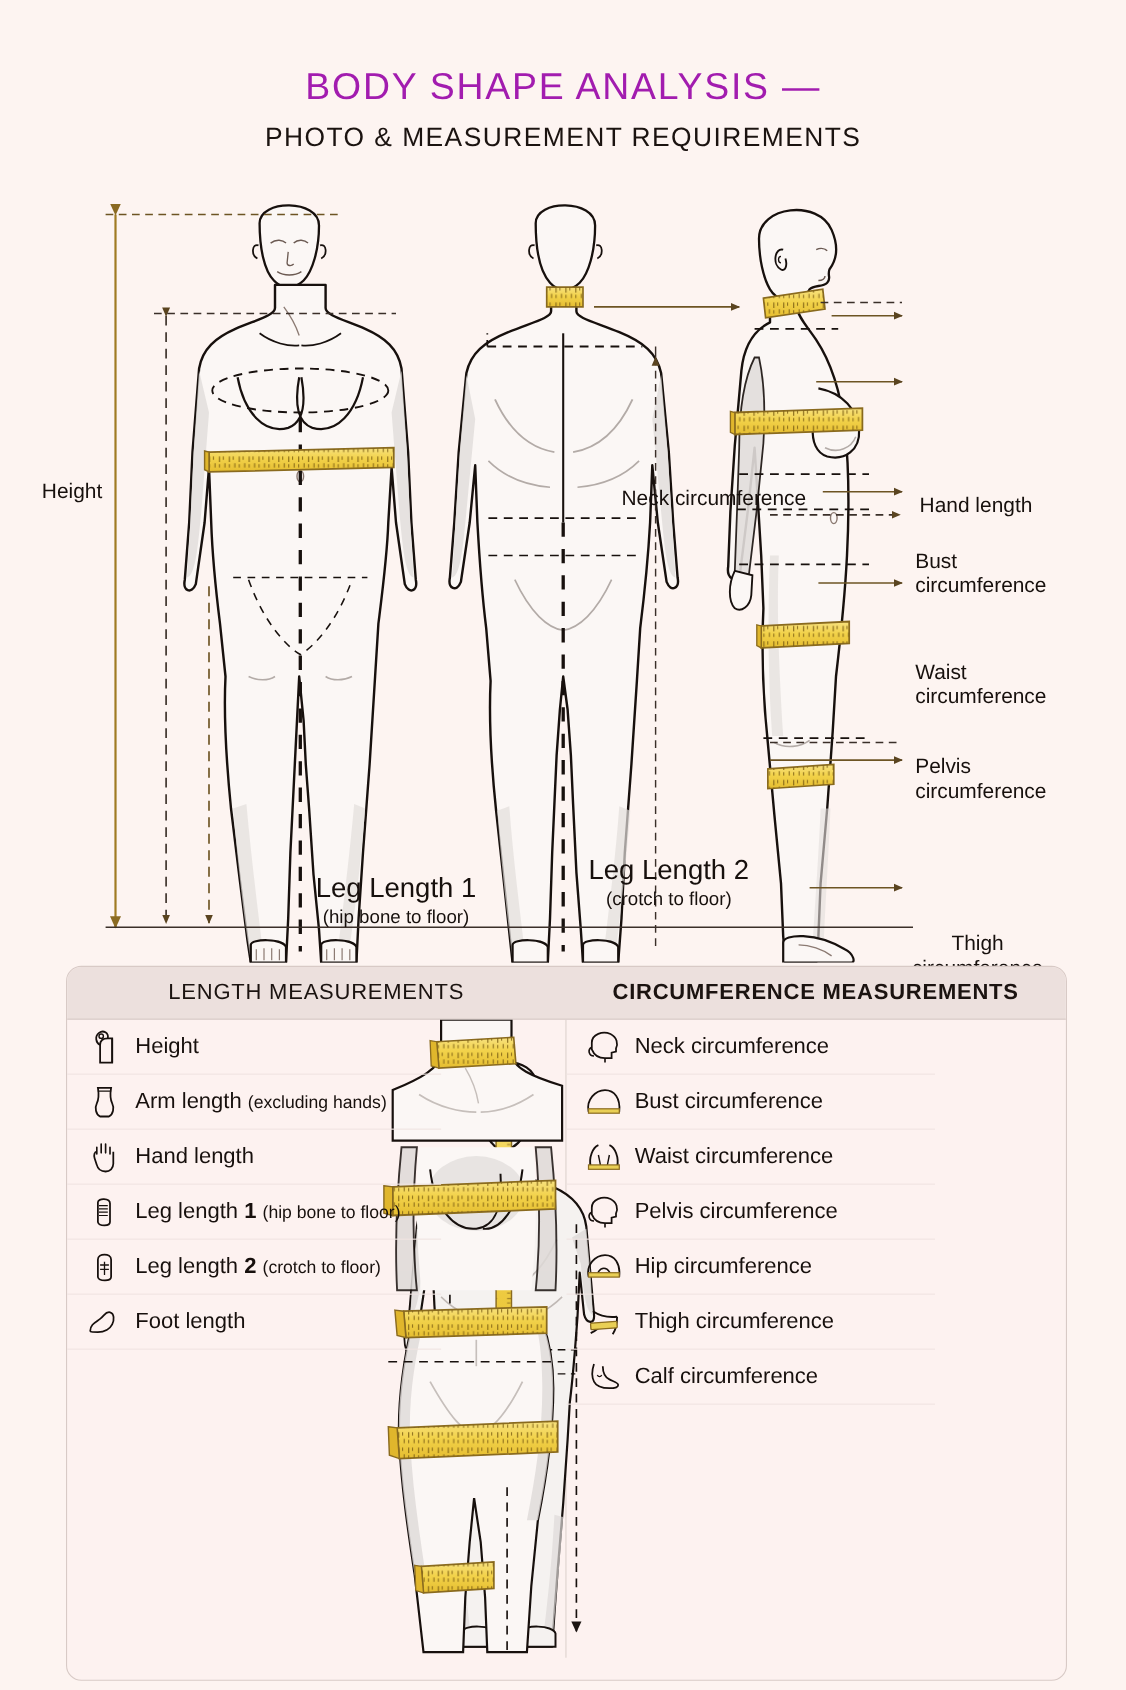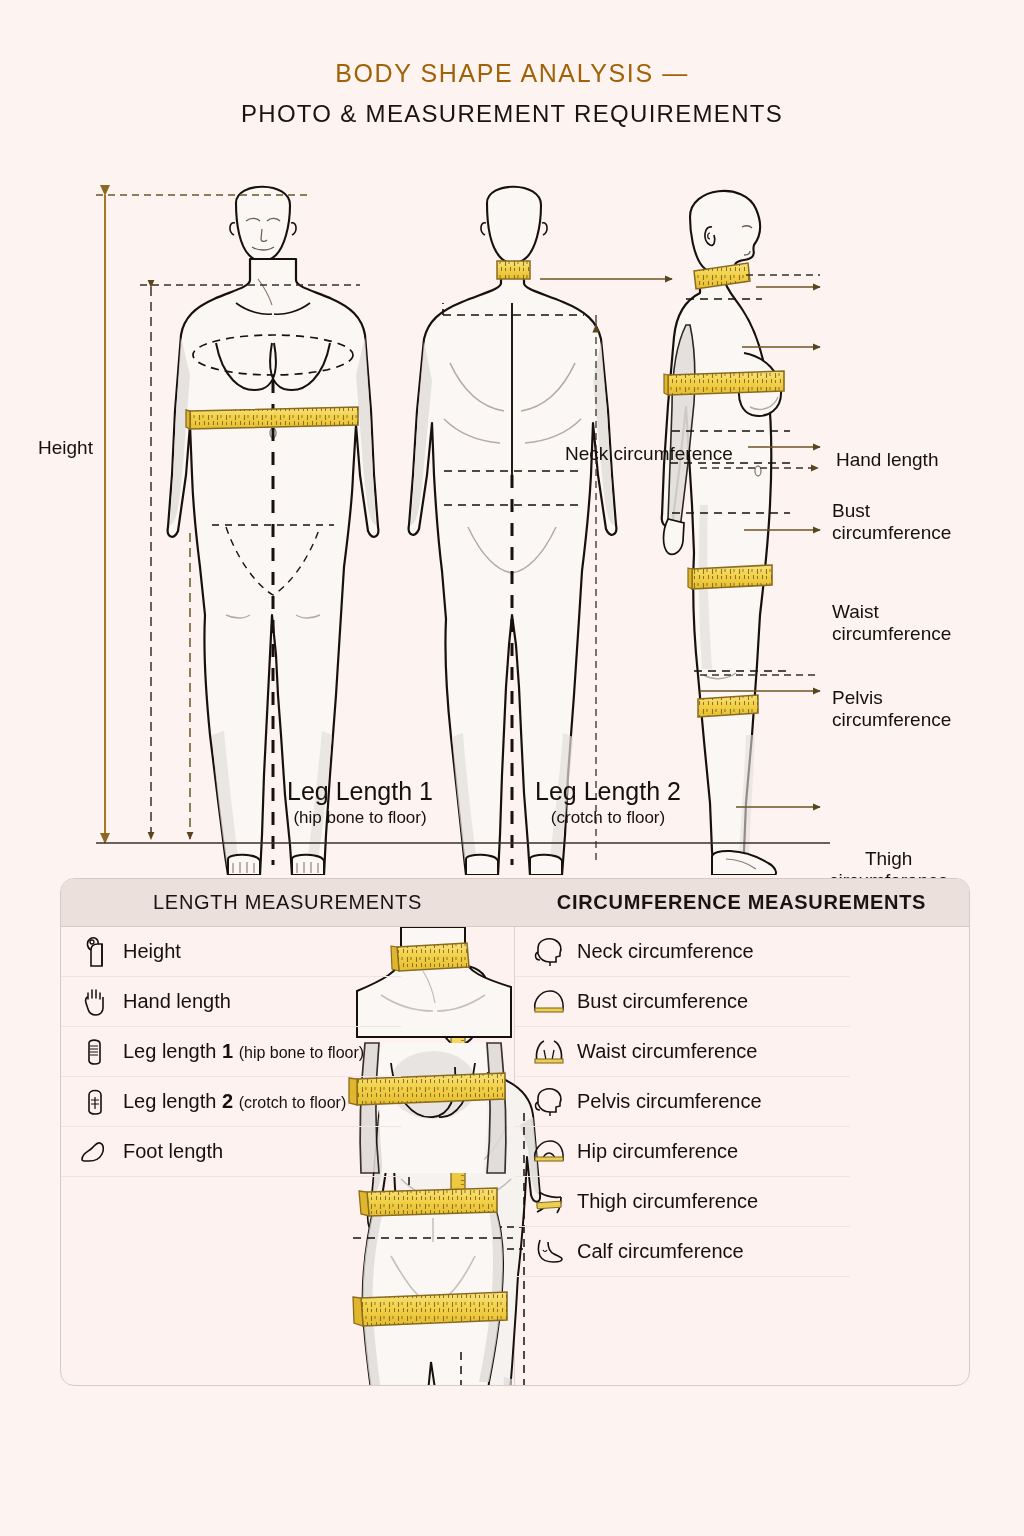--- a/index.html
+++ b/index.html
@@ -14,22 +14,22 @@
     color: #1c1512;
     overflow: hidden;
   }
 
   
   #title-block {
     position: absolute; top: 58px; left: 0; width: 1024px;
     text-align: center;
   }
   #title-line1 {
-    font-size: 25px; letter-spacing: 1.6px; font-weight: 500;
-    color: #a16207; line-height: 1.25;
+    font-size: 34px; letter-spacing: 1.6px; font-weight: 500;
+    color: #a21caf; line-height: 1.25;
   }
   #title-line2 {
     font-size: 24px; letter-spacing: 1.3px; font-weight: 500;
     color: #1b1310; line-height: 1.6; margin-top: 6px;
   }
 
   
   #figures-area {
     position: absolute; top: 175px; left: 0;
     width: 1024px; height: 700px;
@@ -51,29 +51,29 @@
   #label-hand     { left: 836px; top: 274px; }
   #label-bust     { left: 832px; top: 325px; }
   #label-waist    { left: 832px; top: 426px; }
   #label-pelvis   { left: 832px; top: 512px; }
   #label-thigh    { left: 829px; top: 673px; text-align: center; }
   #label-foot     { left: 832px; top: 788px; }
 
   #leg1-label, #leg2-label {
     position: absolute; text-align: center;
   }
-  #leg1-label { left: 252px; top: 602px; width: 216px; }
+  #leg1-label { left: 252px; top: 618px; width: 216px; }
   #leg2-label { left: 500px; top: 602px; width: 216px; }
   .leg-title { font-size: 25px; color: #17100d; }
   .leg-sub   { font-size: 17px; color: #17100d; margin-top: 2px; }
 
   
   #panel {
     position: absolute; left: 60px; top: 878px;
-    width: 910px; height: 508px;
+    width: 910px; height: 650px;
     background: #fdf2f0;
     border: 1px solid #d8cac6;
     border-radius: 14px;
     overflow: hidden;
   }
   #panel-header {
     position: relative; height: 48px;
     background: #ece0dd;
     border-bottom: 1px solid #d8cac6;
     display: flex;
@@ -569,20 +569,33 @@
             <path d="M9,30 L9,14 C9,10 12,8 16,8 L20,8 L20,30 Z" fill="none" stroke="#17100d" stroke-width="1.6"></path>
             <path d="M9,14 C5,12 4,6 8,3 C12,0 17,3 16,8" fill="none" stroke="#17100d" stroke-width="1.6"></path>
             <circle cx="10" cy="6" r="2" fill="none" stroke="#17100d" stroke-width="1.3"></circle>
             <path d="M20,8 L20,30" stroke="#17100d" stroke-width="1.6" fill="none"></path>
           </svg>
         </span>
         <span class="meas-text">Height</span>
       </div>
 
 
+      <div class="meas-row">
+        <span class="meas-icon">
+          <svg width="24" height="30" viewBox="0 0 24 30">
+            <path d="M6,2 L18,2 C17,8 17,12 19,16 C21,20 20,26 16,28 L8,28
+                     C4,26 3,20 5,16 C7,12 7,8 6,2 Z" fill="none" stroke="#17100d" stroke-width="1.6"></path>
+            <path d="M6,5 L18,5" stroke="#17100d" stroke-width="1.2" fill="none"></path>
+          </svg>
+        </span>
+        <span class="meas-text">
+          <span>Arm length</span>
+          <span class="note">(excluding hands)</span>
+        </span>
+      </div>
 
       <div class="meas-row">
         <span class="meas-icon">
           <svg width="24" height="30" viewBox="0 0 24 30">
             <path d="M5,12 L5,6 M9,11 L9,3 M13,11 L13,3 M17,12 L17,6" stroke="#17100d" stroke-width="1.5" fill="none" stroke-linecap="round"></path>
             <path d="M5,10 C3,10 2,13 3,16 L5,22 C6,26 9,28 13,28 C17,28 20,25 20,21 L20,10" fill="none" stroke="#17100d" stroke-width="1.6"></path>
           </svg>
         </span>
         <span class="meas-text">Hand length</span>
       </div>

